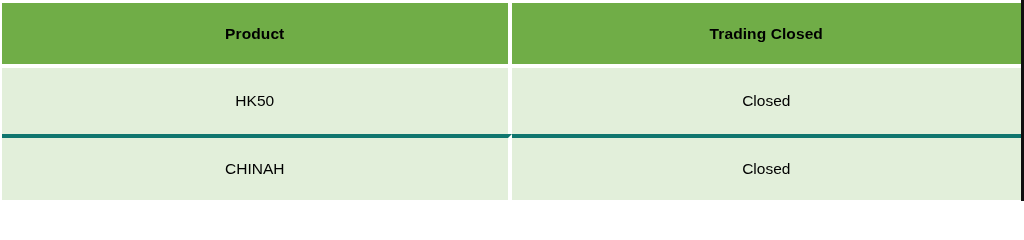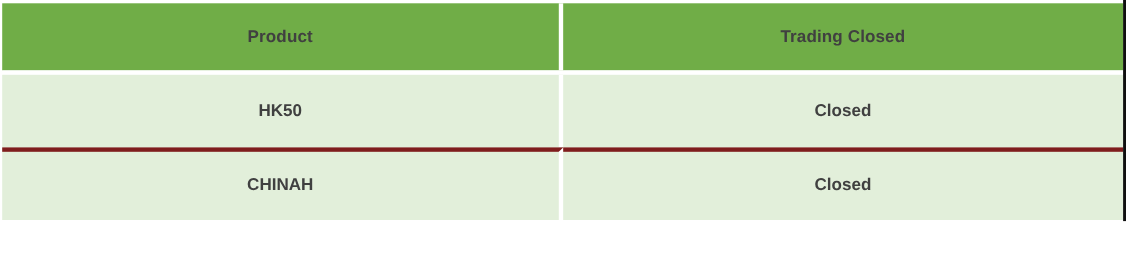--- a/index.html
+++ b/index.html
@@ -44,21 +44,21 @@
     table-layout: fixed;
   }
 
   .table td,
   .table th {
     padding: 0;
     margin: 0;
     border: 0;
     text-align: center;
     vertical-align: middle;
-    color: #404040;
+    color: #000000;
     box-sizing: border-box;
   }
 
   
   .hdr-row th {
     height: 61px;
     background: #70AD47;
     font-size: 15.5px;
     font-weight: bold;
     letter-spacing: 0.1px;
@@ -72,24 +72,24 @@
     padding: 0;
     line-height: 0;
     font-size: 0;
   }
 
   
   .body-row td {
     height: 66px;
     background: #E2EFDA;
     font-size: 15.5px;
-    font-weight: bold;
+    font-weight: normal;
   }
   .body-row td.col-left { border-right: 4px solid #ffffff; }
-  .body-row.row-sep td  { border-top: 4px solid #7f1d1d; margin-left: 21px; }
+  .body-row.row-sep td  { border-top: 4px solid #0f766e; margin-left: 21px; }
 
   .cell-text {
     display: block;
     width: 100%;
     text-align: center;
   }
 </style>
 </head>
 <body>
 

